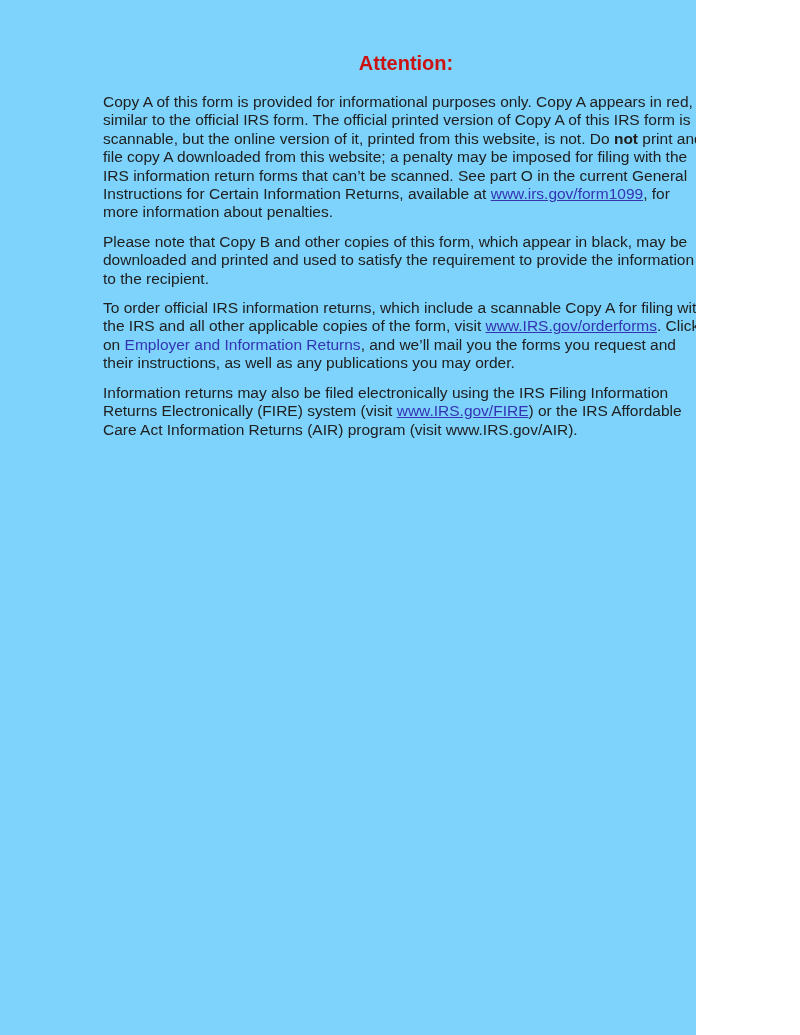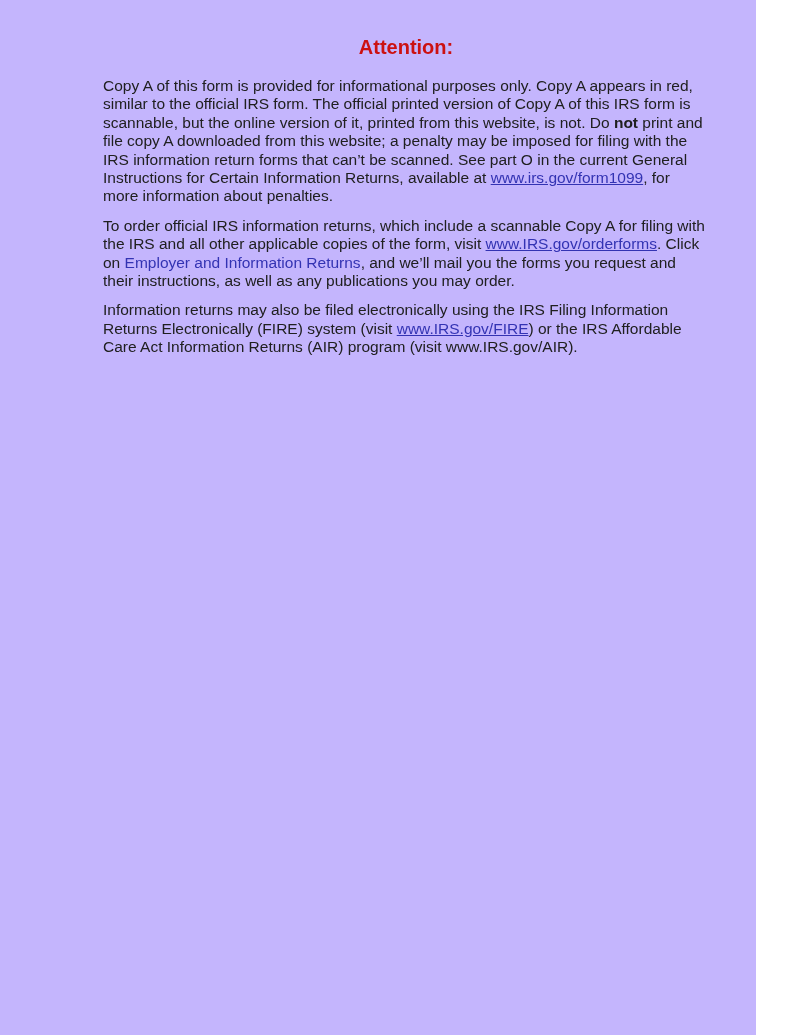--- a/index.html
+++ b/index.html
@@ -2,25 +2,25 @@
 <html style="--title-color: #cc1111; --link-color: #3333b3;"><head>
 <meta charset="utf-8">
 <style>
   html, body {
     margin: 0;
     padding: 0;
     background: #ffffff;
   }
   .page {
     position: relative;
-    width: 756px;
+    width: 696px;
     height: 1035px;
-    background: #c4b5fd;
+    background: #7dd3fc;
     box-sizing: border-box;
-    padding: 36px 94px 0 103px;
+    padding: 52px 94px 0 103px;
     font-family: "Liberation Sans", "DejaVu Sans", sans-serif;
     color: #202020;
     overflow: hidden;
   }
   .content {
     width: 606px;
   }
   h1.attention {
     margin: 0 0 18px 0;
     text-align: center;
@@ -49,17 +49,18 @@
   }
 </style>
 </head>
 <body>
 
 <div class="page">
   <div class="content">
     <h1 class="attention">Attention:</h1>
     <div id="paragraphs">
         <p class="para"><span>Copy A of this form is provided for informational purposes only. Copy A appears in red, similar to the official IRS form. The official printed version of Copy A of this IRS form is scannable, but the online version of it, printed from this website, is not. Do </span><strong>not</strong><span> print and file copy A downloaded from this website; a penalty may be imposed for filing with the IRS information return forms that can’t be scanned. See part O in the current General Instructions for Certain Information Returns, available at </span><a class="doc-link" href="#">www.irs.gov/form1099</a><span>, for more information about penalties.</span></p>
+        <p class="para"><span>Please note that Copy B and other copies of this form, which appear in black, may be downloaded and printed and used to satisfy the requirement to provide the information to the recipient.</span></p>
         <p class="para"><span>To order official IRS information returns, which include a scannable Copy A for filing with the IRS and all other applicable copies of the form, visit </span><a class="doc-link" href="#">www.IRS.gov/orderforms</a><span>. Click on </span><a class="doc-link no-underline" href="#">Employer and Information Returns</a><span>, and we’ll mail you the forms you request and their instructions, as well as any publications you may order.</span></p>
         <p class="para"><span>Information returns may also be filed electronically using the IRS Filing Information Returns Electronically (FIRE) system (visit </span><a class="doc-link" href="#">www.IRS.gov/FIRE</a><span>) or the IRS Affordable Care Act Information Returns (AIR) program (visit www.IRS.gov/AIR).</span></p>
       </div>
   </div>
 </div>
 
 </body></html>

